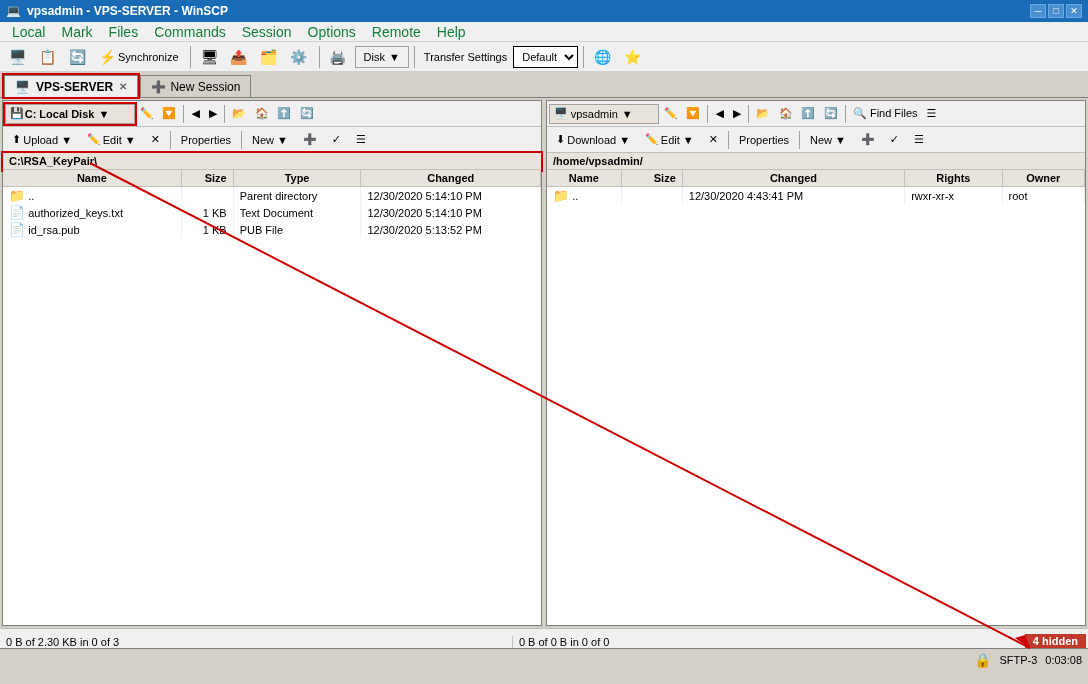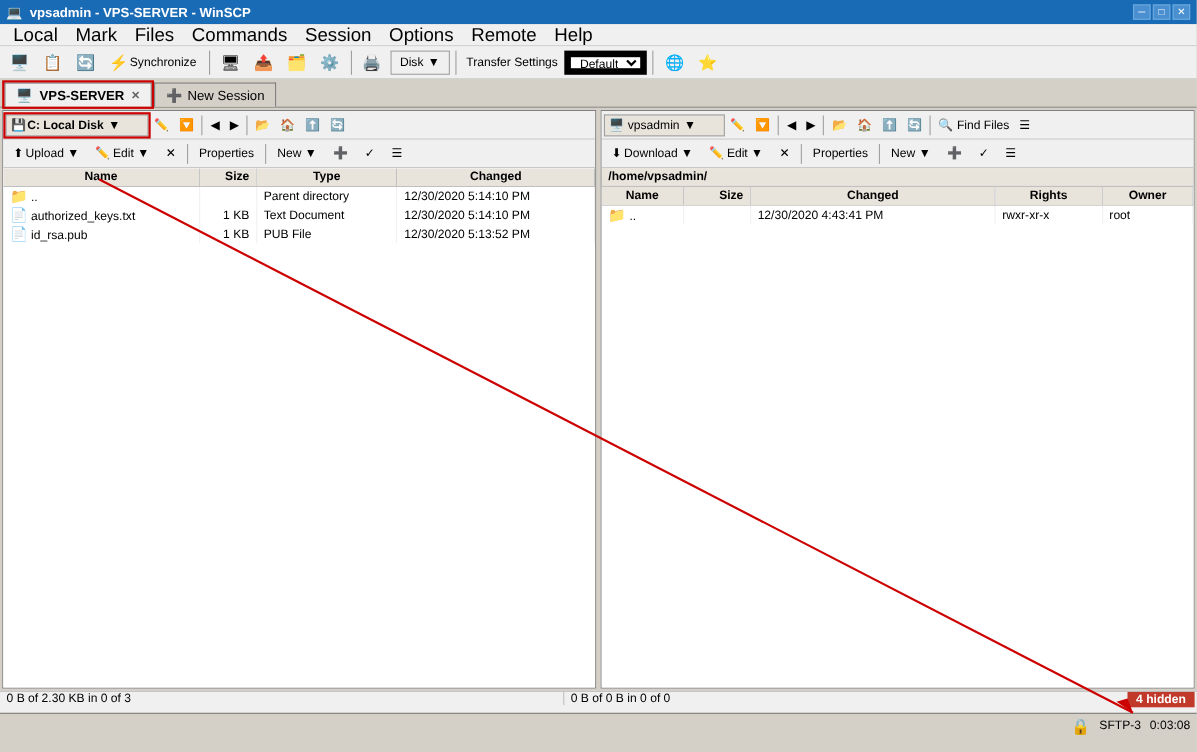--- a/index.html
+++ b/index.html
@@ -6,30 +6,30 @@
     body { font-family: 'Segoe UI', Tahoma, sans-serif; font-size: 12px; background: #d4d0c8; width: 1088px; height: 684px; overflow: hidden; }
     
     
     #title-bar { background: #1a6bb5; color: white; height: 22px; display: flex; align-items: center; padding: 0 6px; font-size: 12px; font-weight: bold; justify-content: space-between; }
     #title-bar-left { display: flex; align-items: center; gap: 6px; }
     #title-bar-controls { display: flex; gap: 2px; }
     .title-btn { background: #4a8fd0; border: 1px solid #6aaae0; color: white; width: 16px; height: 14px; font-size: 9px; display: flex; align-items: center; justify-content: center; cursor: pointer; }
 
     
     #menu-bar { background: #f0f0f0; height: 20px; display: flex; align-items: center; padding: 0 4px; border-bottom: 1px solid #d0d0d0; }
-    .menu-item { padding: 2px 8px; font-size: 17px; cursor: pointer; color: #000000; }
+    .menu-item { padding: 2px 8px; font-size: 14px; cursor: pointer; color: #15803d; }
 
     
     #toolbar { background: #f0f0f0; height: 30px; display: flex; align-items: center; padding: 2px 4px; border-bottom: 1px solid #d0d0d0; gap: 2px; }
     .tb-separator { width: 1px; height: 22px; background: #a0a0a0; margin: 0 3px; }
     .tb-btn { background: #f0f0f0; border: 1px solid transparent; padding: 2px 5px; font-size: 11px; cursor: pointer; display: flex; align-items: center; gap: 2px; height: 24px; }
     .tb-icon { width: 16px; height: 16px; display: inline-flex; align-items: center; justify-content: center; font-size: 14px; }
     .tb-dropdown { background: #f0f0f0; border: 1px solid #a0a0a0; padding: 2px 8px; font-size: 11px; cursor: pointer; height: 22px; display: flex; align-items: center; gap: 4px; }
     .transfer-label { font-size: 11px; padding: 0 4px; }
-    .transfer-select { font-size: 11px; border: 6px solid #000000; background: white; height: 22px; padding: 0 4px; }
+    .transfer-select { font-size: 11px; border: 1px solid #000000; background: white; height: 22px; padding: 0 4px; }
 
     
     #session-tabs { background: #d4d0c8; height: 26px; display: flex; align-items: flex-end; padding: 0 4px; border-bottom: 1px solid #808080; }
     .session-tab { background: #e8e4dc; border: 1px solid #808080; border-bottom: none; padding: 3px 10px; font-size: 12px; cursor: pointer; display: flex; align-items: center; gap: 6px; margin-right: 2px; height: 22px; }
     .session-tab.active { background: #f0f0f0; font-weight: bold; }
     .session-tab-close { font-size: 10px; color: #666; cursor: pointer; }
     .new-session-btn { background: #d4d0c8; border: 1px solid #808080; border-bottom: none; padding: 3px 10px; font-size: 12px; cursor: pointer; height: 22px; display: flex; align-items: center; gap: 4px; }
 
     
     #panels { display: flex; height: calc(684px - 22px - 20px - 30px - 26px - 20px - 22px); }
@@ -44,21 +44,21 @@
     .path-bar { background: #e8e4dc; padding: 2px 6px; font-size: 11px; border-bottom: 1px solid #c0c0c0; font-weight: bold; }
 
     
     .file-list { flex: 1; overflow-y: auto; background: white; }
     .file-list table { width: 100%; border-collapse: collapse; }
     .file-list th { background: #e8e4dc; border-right: 1px solid #c0c0c0; border-bottom: 1px solid #c0c0c0; padding: 2px 6px; font-size: 11px; text-align: center; font-weight: bold; position: sticky; top: 0; white-space: nowrap; }
     .file-list td { padding: 1px 6px; font-size: 11px; border-right: 1px solid #f0f0f0; white-space: nowrap; }
     .file-icon { font-size: 13px; margin-right: 3px; }
 
     
-    #status-bar { background: #f0f0f0; height: 20px; display: flex; align-items: flex-start; border-top: 1px solid #c0c0c0; font-size: 11px; }
+    #status-bar { background: #f0f0f0; height: 20px; display: flex; align-items: flex-end; border-top: 1px solid #c0c0c0; font-size: 11px; }
     .status-left { flex: 1; padding: 0 6px; }
     .status-right { flex: 1; padding: 0 6px; border-left: 1px solid #c0c0c0; }
     .status-hidden { background: #c0392b; color: white; padding: 1px 8px; font-size: 11px; font-weight: bold; margin-right: 2px; }
 
     
     #bottom-bar { background: #d4d0c8; height: 22px; display: flex; align-items: center; justify-content: flex-end; padding: 0 6px; gap: 8px; border-top: 1px solid #808080; font-size: 11px; }
     .bottom-icon { font-size: 14px; }
 
     
     #arrow-overlay { position: absolute; pointer-events: none; top: 0; left: 0; width: 1088px; height: 684px; }
@@ -200,20 +200,23 @@
         </button>
         <span style="width:1px;height:18px;background:#a0a0a0;margin:0 2px;"></span>
         <button class="action-btn">
           <span>New ▼</span>
         </button>
         <button class="action-btn">➕</button>
         <button class="action-btn">✓</button>
         <button class="action-btn">☰</button>
       </div>
 
+      <div class="path-bar red-box">
+        <span>C:\RSA_KeyPair\</span>
+      </div>
 
       <div class="file-list">
         <table>
           <thead>
             <tr>
               <th>Name</th>
               <th style="text-align:right;">Size</th>
               <th>Type</th>
               <th>Changed</th>
             </tr>

